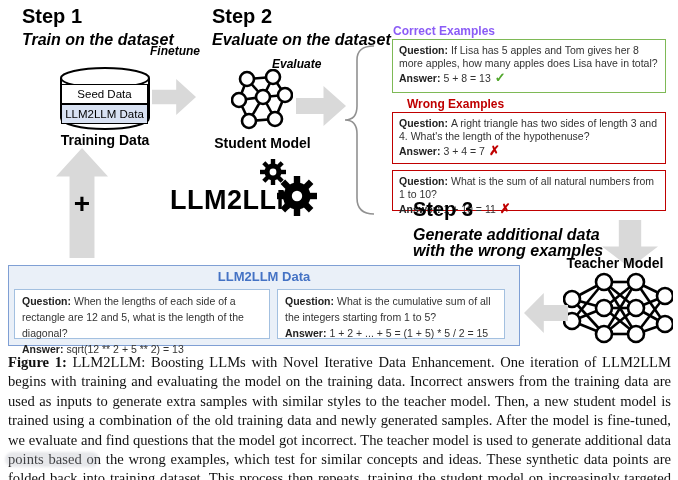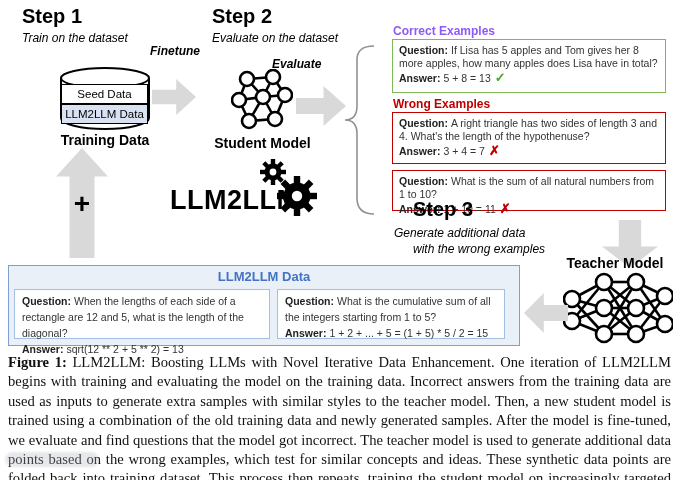--- a/index.html
+++ b/index.html
@@ -4,21 +4,21 @@
 <style>
   html,body { margin:0; padding:0; background:#fff; }
   .canvas {
     position:relative; width:678px; height:480px; background:#ffffff;
     font-family:"Liberation Sans", sans-serif; color:#000; overflow:hidden;
   }
   .abs { position:absolute; }
 
   
   .step-title { font-size:20px; font-weight:800; }
-  .step-sub   { font-size:12px; font-weight:400; font-style:italic;text-align:center; }
+  .step-sub   { font-size:16px; font-weight:700; font-style:italic;text-align:center; }
   .arrow-label{ font-size:12px; font-weight:600; font-style:italic; }
 
   
   .cyl-band {
     left:61px; width:87px; height:20px; border:1.5px solid #000;
     text-align:center; font-size:11.5px; line-height:19px; box-sizing:border-box;
   }
   .band-seed { top:84px;  background:#ffffff; }
   .band-llm  { top:104px; background:#D9E2F3; }
 
@@ -27,21 +27,21 @@
   
   .arrow { background:#D9D9D9; }
   .arrow-right { clip-path: polygon(0 30%, 55% 30%, 55% 0, 100% 50%, 55% 100%, 55% 70%, 0 70%); }
   .arrow-left  { clip-path: polygon(100% 30%, 45% 30%, 45% 0, 0 50%, 45% 100%, 45% 70%, 100% 70%); }
   .arrow-down  { clip-path: polygon(30% 0, 70% 0, 70% 55%, 100% 55%, 50% 100%, 0 55%, 30% 55%); }
   .arrow-up    { clip-path: polygon(50% 0, 100% 26%, 74% 26%, 74% 100%, 26% 100%, 26% 26%, 0 26%); }
 
   
   .ex-heading { font-size:12px; font-weight:700; }
   .h-green { color:#8b5cf6; }
-  .h-red   { color:#C00000; }
+  .h-red   { color:#C00000;margin-left:14px; }
   .ex-box {
     width:274px; box-sizing:border-box; background:#fff;
     font-size:10.5px; line-height:13.4px; color:#333;
     padding:4px 6px;
   }
   .box-green { border:1.6px solid #7EB956; }
   .box-red   { border:1.6px solid #C00000; }
   .qa-label  { font-weight:700; color:#222; }
   .qtext     { margin-left:3px; }
   .mark-check{ color:#50A62B; font-weight:800; font-size:13px; margin-left:4px; }
@@ -190,21 +190,21 @@
         <rect x="-3.2" y="-20" width="6.4" height="9" transform="rotate(225)"></rect>
         <rect x="-3.2" y="-20" width="6.4" height="9" transform="rotate(270)"></rect>
         <rect x="-3.2" y="-20" width="6.4" height="9" transform="rotate(315)"></rect>
         <circle r="13.5"></circle>
       </g>
       <circle r="5.2" fill="#fff"></circle>
     </g>
   </svg>
 
   <div class="abs step-title" style="left:413px; top:198px;">Step 3</div>
-  <div class="abs step-sub" style="left:394px; top:226px;">Generate additional data</div>
+  <div class="abs step-sub" style="left:413px; top:226px;">Generate additional data</div>
   <div class="abs step-sub" style="left:413px; top:242px;">with the wrong examples</div>
 
   <div class="abs arrow arrow-down" style="left:602px; top:220px; width:56px; height:48px;"></div>
 
   <div class="abs bold-label" style="left:550px; top:255px; width:130px;">Teacher Model</div>
   <svg class="abs" style="left:563px; top:272px;" width="110" height="72" viewBox="0 0 110 72">
     <g stroke="#000" stroke-width="2.6" fill="none">
       <line x1="9" y1="27" x2="41" y2="10"></line>
         <line x1="9" y1="27" x2="41" y2="36"></line>
         <line x1="9" y1="27" x2="41" y2="62"></line>

